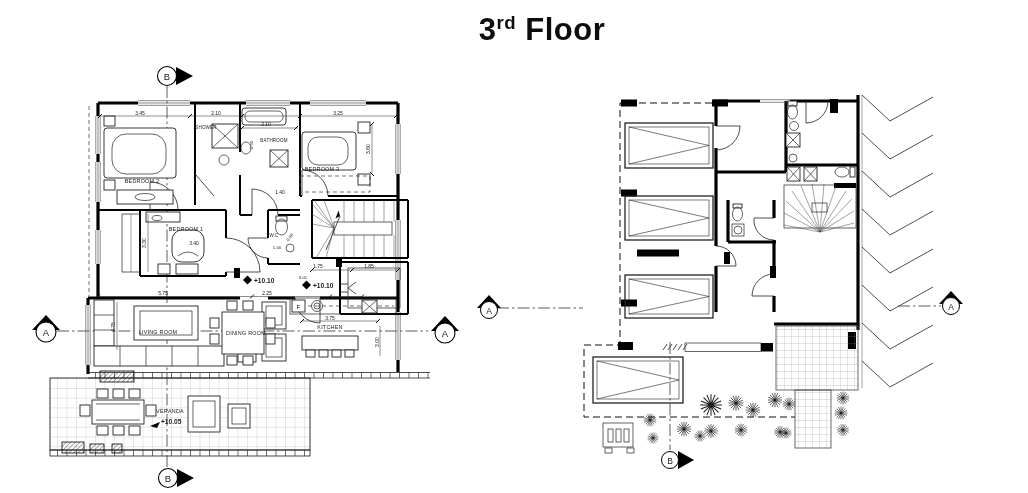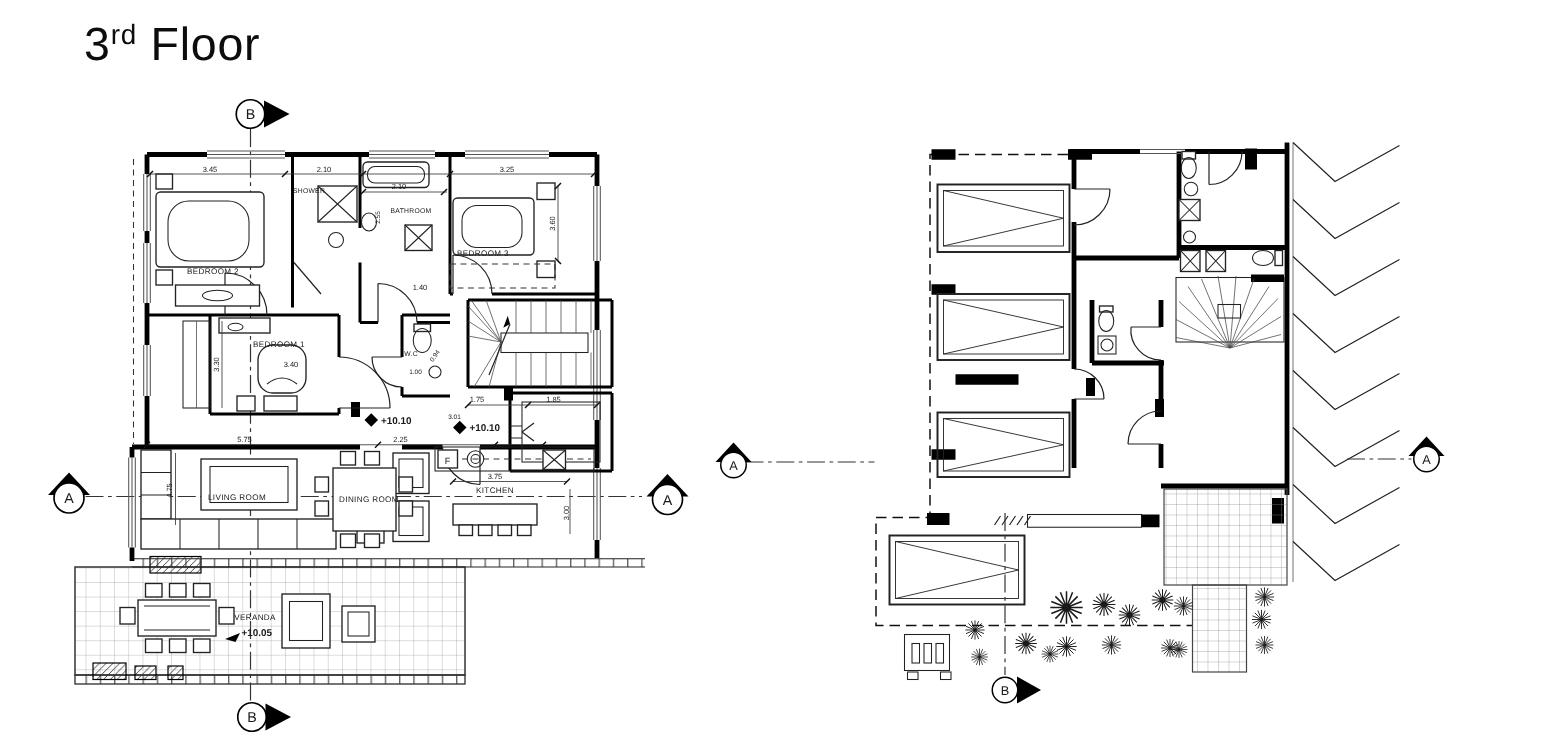--- a/index.html
+++ b/index.html
@@ -1,18 +1,18 @@
 <!DOCTYPE html>
 <html><head>
 <meta charset="utf-8">
 <style>
   html,body{margin:0;padding:0;background:#fff;}
   .page{position:relative;width:1028px;height:493px;background:#fff;overflow:hidden;font-family:"Liberation Sans","DejaVu Sans",sans-serif;}
-  .title{position:absolute;top:12px;left:0;width:100%;padding-left:56px;box-sizing:border-box;text-align:left;
-         font-family:"Liberation Sans","DejaVu Sans",sans-serif;font-weight:normal;font-size:31px;color:#0d0d0d;letter-spacing:0.5px;}
+  .title{position:absolute;top:12px;left:0;width:100%;padding-left:56px;box-sizing:border-box;text-align:center;
+         font-family:"Liberation Sans","DejaVu Sans",sans-serif;font-weight:bold;font-size:31px;color:#0d0d0d;letter-spacing:0.5px;}
   .title sup{font-size:0.6em;}
   svg{position:absolute;left:0;top:0;}
   svg text{font-family:"Liberation Sans","DejaVu Sans",sans-serif;fill:#1a1a1a;}
   .wall{stroke:#000;stroke-width:3.2;fill:none;stroke-linecap:butt}
   .wall2{stroke:#000;stroke-width:2;fill:none}
   .thin{stroke:#222;stroke-width:0.8;fill:none}
   .hair{stroke:#444;stroke-width:0.5;fill:none}
   .win{stroke:#555;stroke-width:0.7;fill:none}
   .furn{stroke:#222;stroke-width:0.9;fill:#fff}
   .furnl{stroke:#222;stroke-width:0.7;fill:none}

